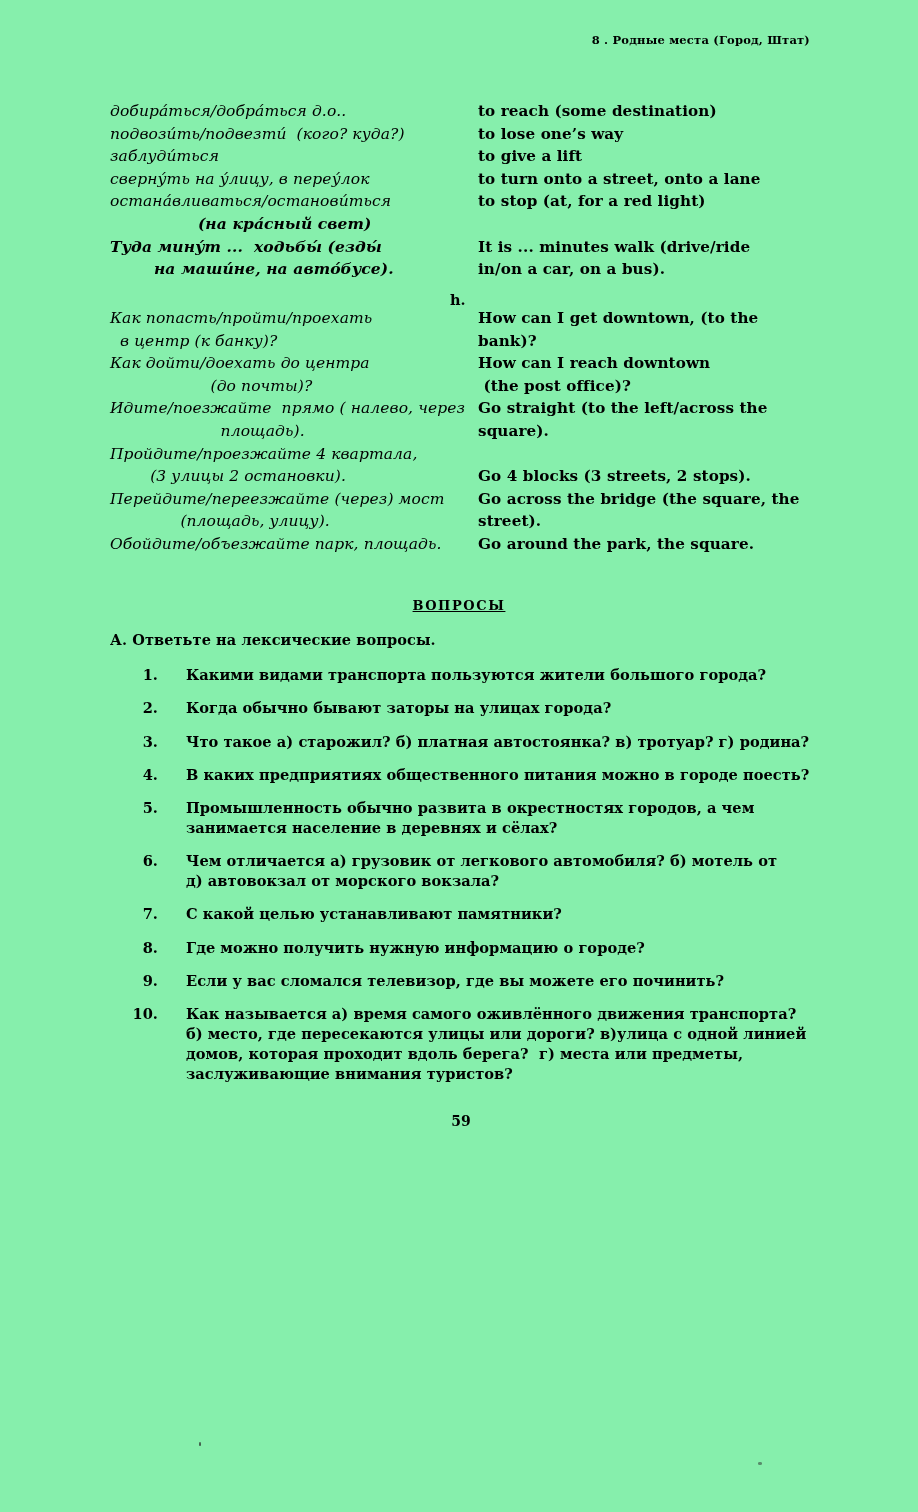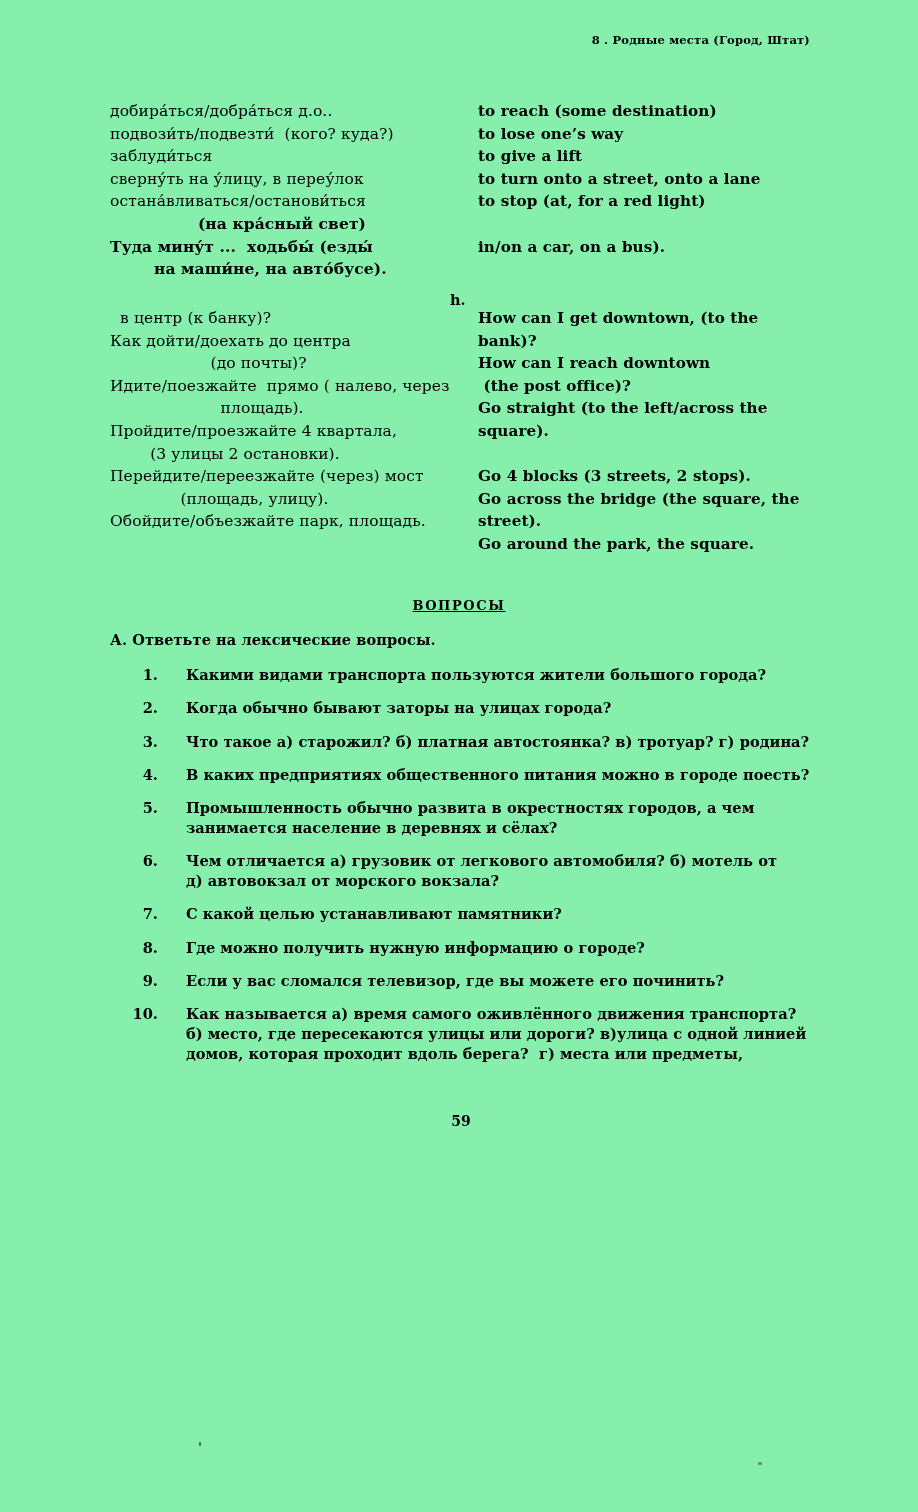--- a/index.html
+++ b/index.html
@@ -36,21 +36,21 @@
   
   .vocab-block {
     position: absolute;
     left: 0;
     right: 0;
   }
   .vocab-block .col {
     position: absolute;
     top: 0;
   }
-  .col-ru { left: 110px; width: 360px; }
+  .col-ru { left: 110px; width: 360px; font-style: italic; }
   .col-en { left: 478px; width: 360px; }
 
   .vline {
     font-size: 15.5px;
     line-height: 22.6px;
     white-space: pre;
     letter-spacing: 0.1px;
   }
   .vline.bold { font-weight: bold; }
   .vline.blank { visibility: hidden; }
@@ -157,28 +157,30 @@
       <div class="vline bold">Туда мину́т ...  ходьбы́ (езды́</div>
       <div class="vline bold">        на маши́не, на авто́бусе).</div>
     </div>
     <div class="col col-en">
       <div class="vline">to reach (some destination)</div>
       <div class="vline">to lose one’s way</div>
       <div class="vline">to give a lift</div>
       <div class="vline">to turn onto a street, onto a lane</div>
       <div class="vline">to stop (at, for a red light)</div>
       <div class="vline blank">&nbsp;</div>
+      <div class="vline">It is ... minutes walk (drive/ride</div>
       <div class="vline">in/on a car, on a bus).</div>
     </div>
   </div>
 
   <div class="block-marker">h.</div>
 
   <div class="vocab-block" style="top:307px;">
     <div class="col col-ru">
+      <div class="vline">Как попасть/пройти/проехать</div>
       <div class="vline">  в центр (к банку)?</div>
       <div class="vline">Как дойти/доехать до центра</div>
       <div class="vline">                    (до почты)?</div>
       <div class="vline">Идите/поезжайте  прямо ( налево, через</div>
       <div class="vline">                      площадь).</div>
       <div class="vline">Пройдите/проезжайте 4 квартала,</div>
       <div class="vline">        (3 улицы 2 остановки).</div>
       <div class="vline">Перейдите/переезжайте (через) мост</div>
       <div class="vline">              (площадь, улицу).</div>
       <div class="vline">Обойдите/объезжайте парк, площадь.</div>
@@ -258,20 +260,21 @@
         <span class="q-text">
           <span class="ln">Если у вас сломался телевизор, где вы можете его починить?</span>
         </span>
       </div>
       <div class="q-item">
         <span class="q-num">10.</span>
         <span class="q-text">
           <span class="ln">Как называется а) время самого оживлённого движения транспорта?</span>
           <span class="ln">б) место, где пересекаются улицы или дороги? в)улица с одной линией</span>
           <span class="ln">домов, которая проходит вдоль берега?  г) места или предметы,</span>
+          <span class="ln">заслуживающие внимания туристов?</span>
         </span>
       </div>
     </div>
 
   <div class="folio">59</div>
 
   <div class="speck a"></div>
   <div class="speck b"></div>
 
 </div>

